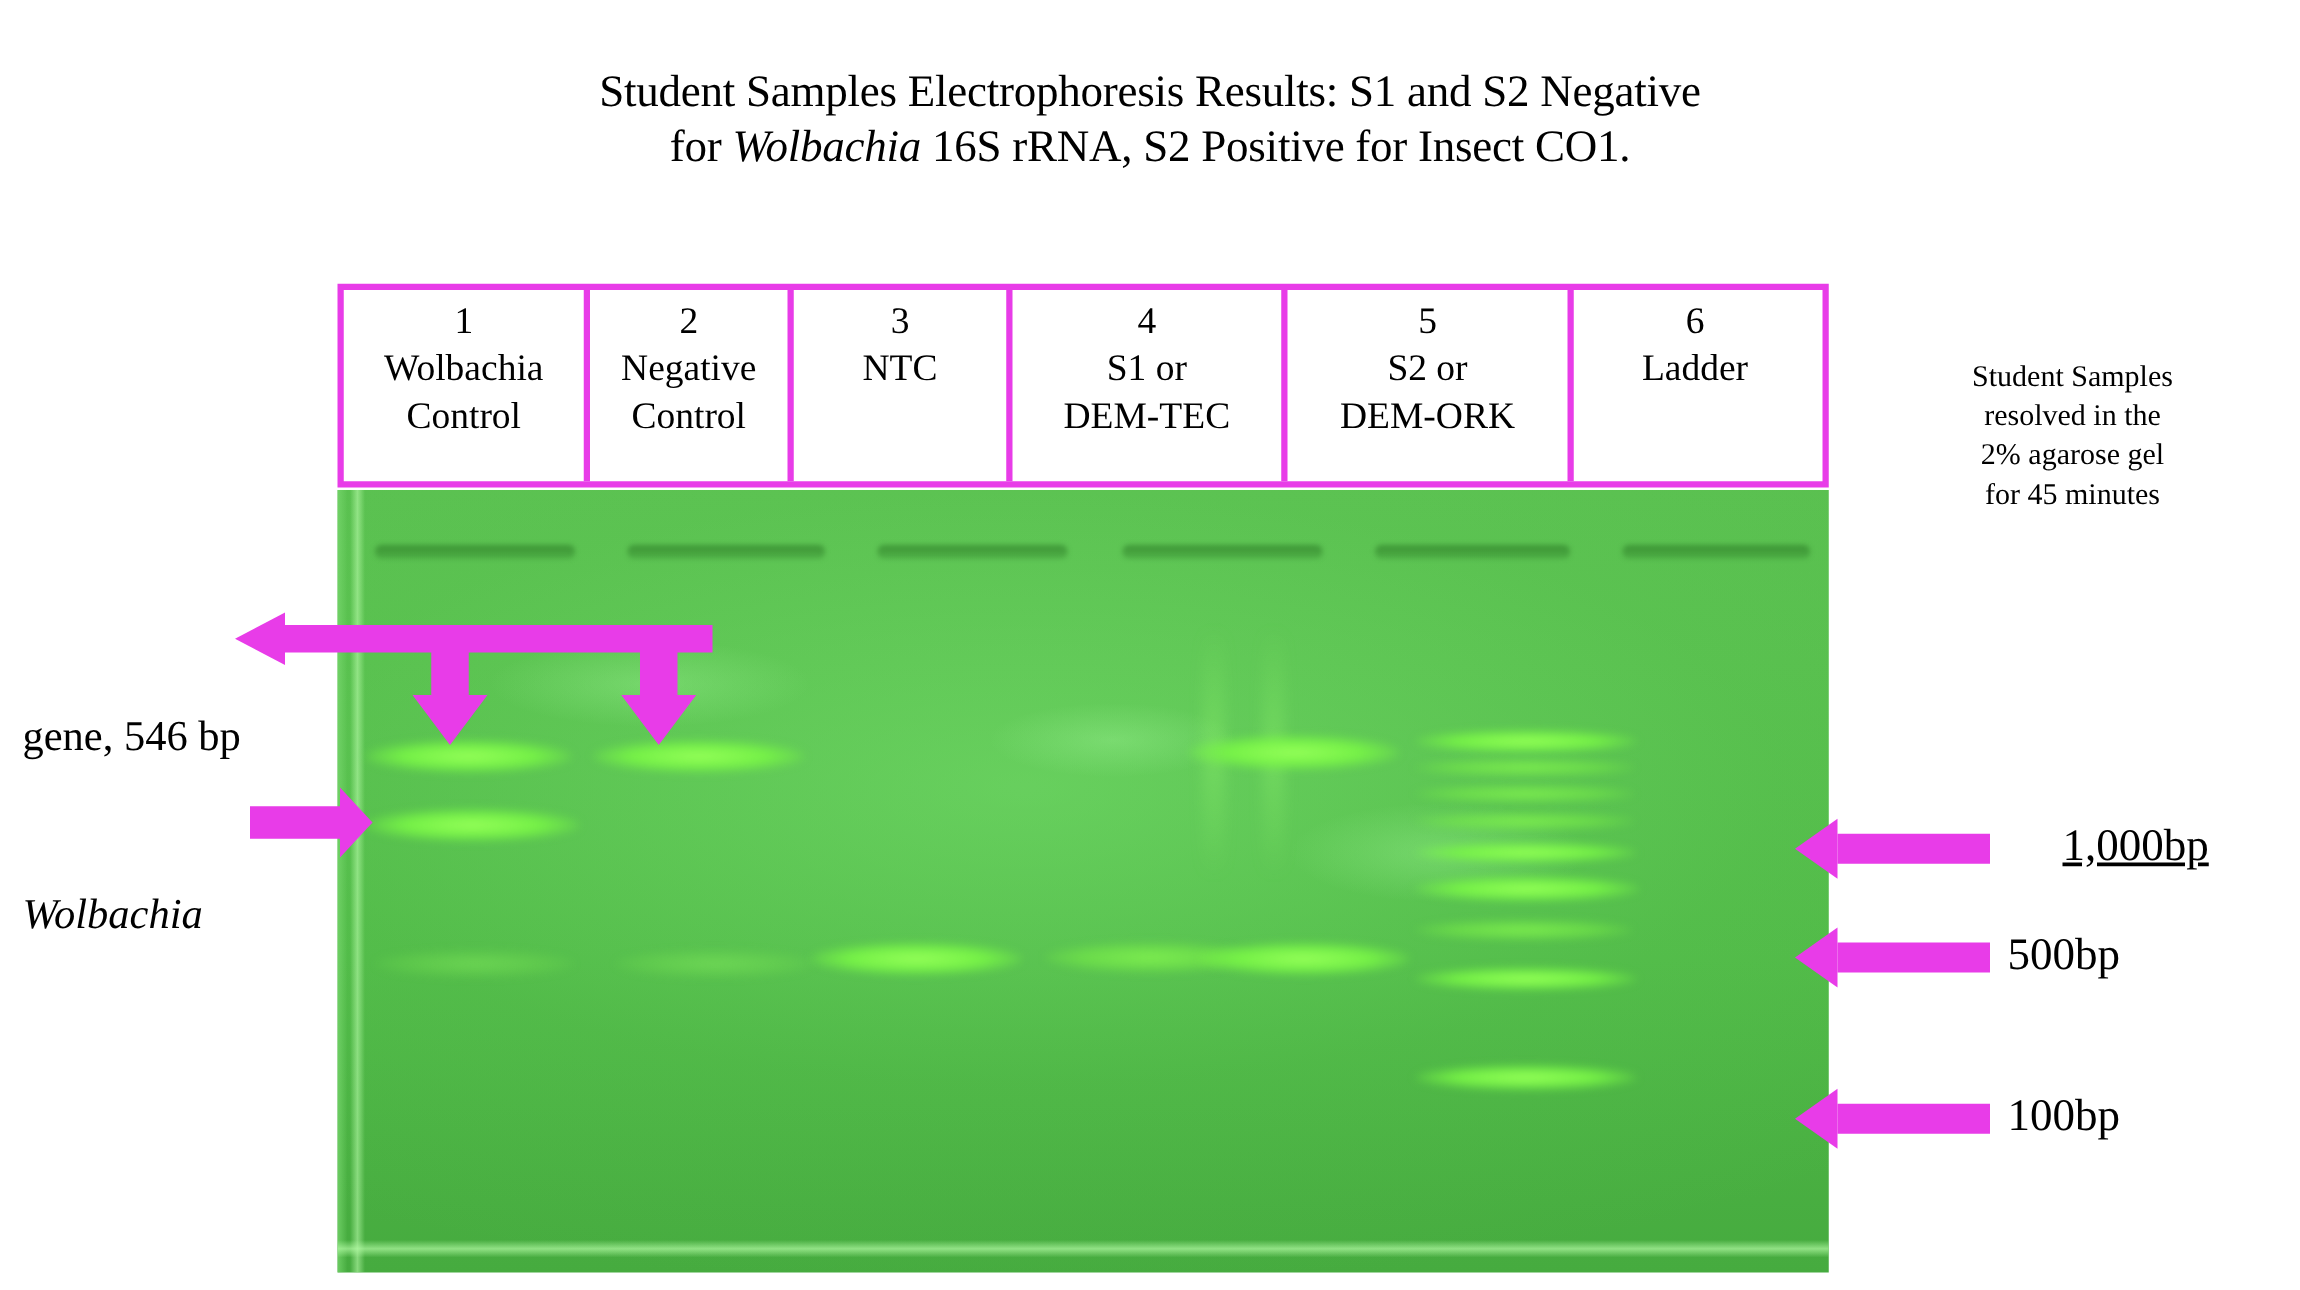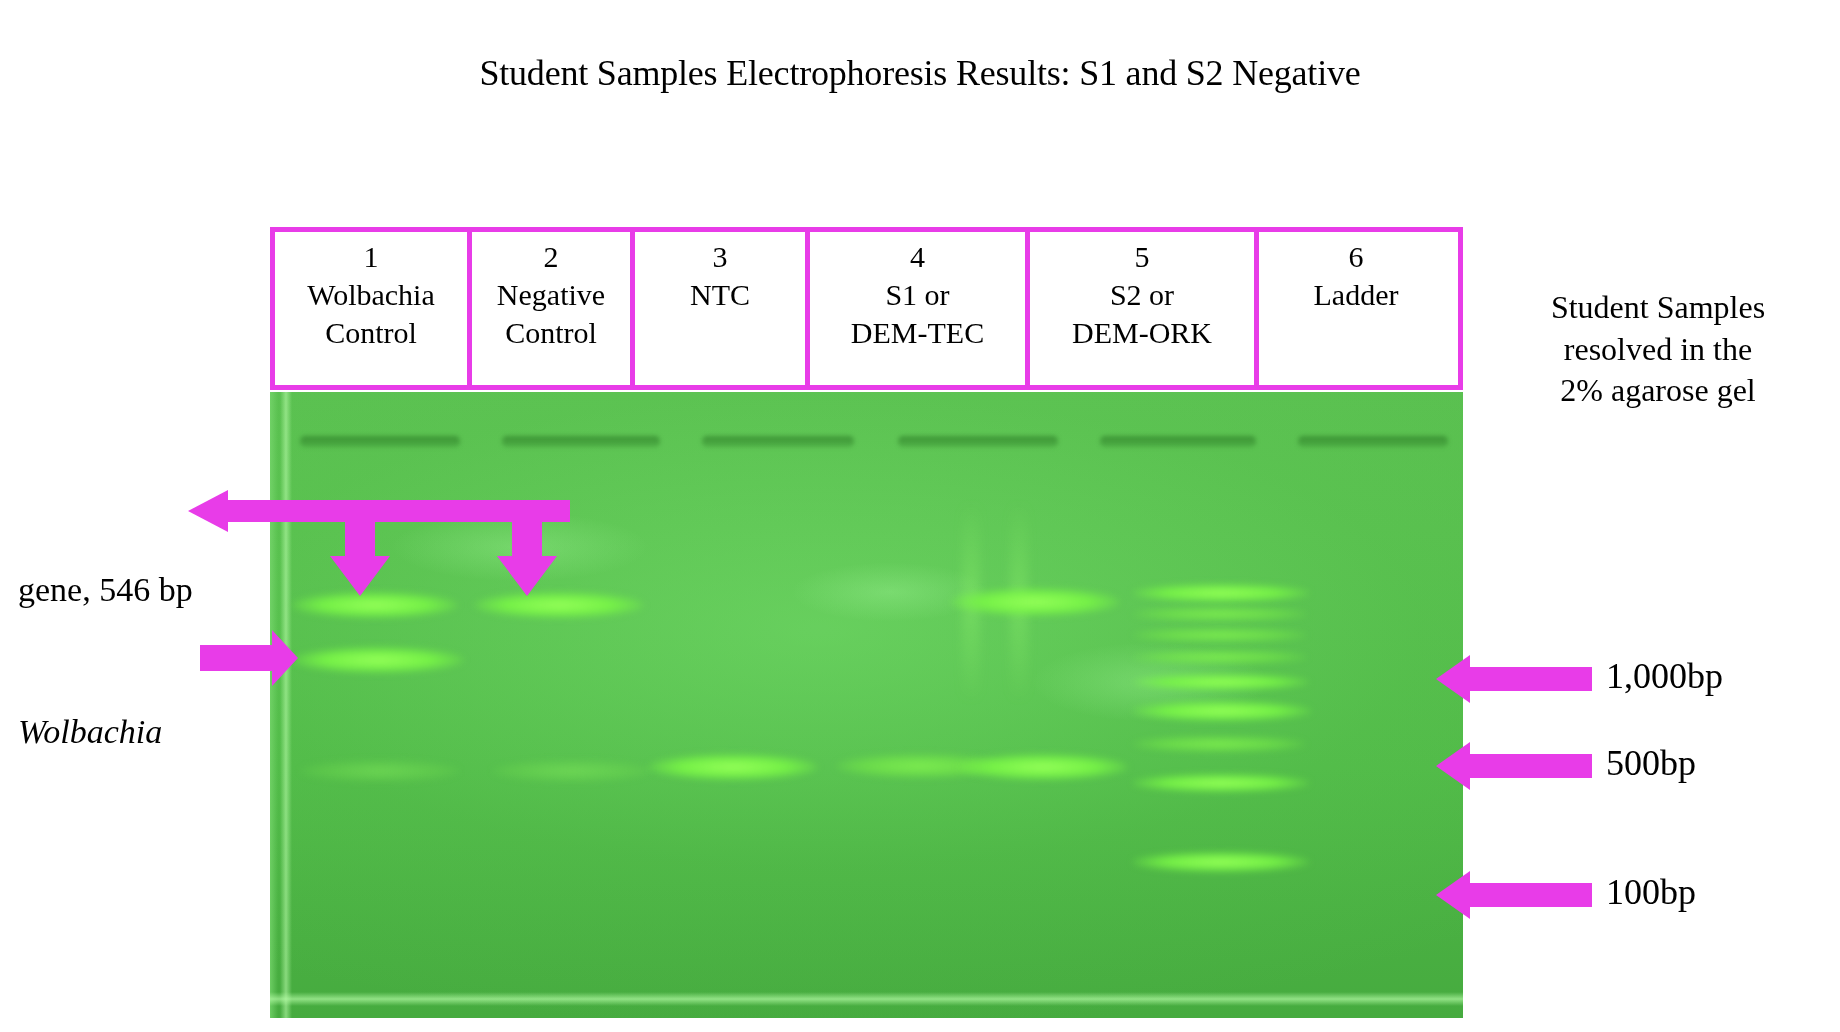--- a/index.html
+++ b/index.html
@@ -139,40 +139,41 @@
   #label-co1 { left: 18px; top: 568px; }
   #label-wol { left: 18px; top: 710px; }
   #label-wol .sci { font-style: italic; }
 
   .bp-label {
     position: absolute;
     font-size: 36px;
     line-height: 1;
     white-space: nowrap;
   }
-  #bp-1000 { left: 1606px; top: 658px; }
+  #bp-1000 { left: 1650px; top: 658px; text-decoration: underline; }
   #bp-500  { left: 1606px; top: 745px; }
   #bp-100  { left: 1606px; top: 874px; }
 
   #side-caption {
     position: absolute;
     left: 1478px;
     top: 287px;
     width: 360px;
     text-align: center;
-    font-size: 32px;
+    font-size: 24px;
     line-height: 1.30;
   }
   #side-caption .cline { display: block; white-space: nowrap; }
 </style>
 </head>
 <body>
 
 <div id="title">
   <span class="line">Student Samples Electrophoresis Results: S1 and S2 Negative</span>
+  <span class="line"><span>for </span><span class="sci">Wolbachia</span><span> 16S rRNA, S2 Positive for Insect CO1.</span></span>
 </div>
 
 <div id="lane-table">
   <div class="lane-cell" style="width:197px">
     <span class="lane-num">1</span>
     <span class="lane-desc">Wolbachia</span>
     <span class="lane-desc">Control</span>
   </div>
   <div class="lane-cell" style="width:163px">
     <span class="lane-num">2</span>
@@ -290,13 +291,14 @@
 </div>
 
 <div class="bp-label" id="bp-1000">1,000bp</div>
 <div class="bp-label" id="bp-500">500bp</div>
 <div class="bp-label" id="bp-100">100bp</div>
 
 <div id="side-caption">
   <span class="cline">Student Samples</span>
   <span class="cline">resolved in the</span>
   <span class="cline">2% agarose gel</span>
+  <span class="cline">for 45 minutes</span>
 </div>
 
 </body></html>

